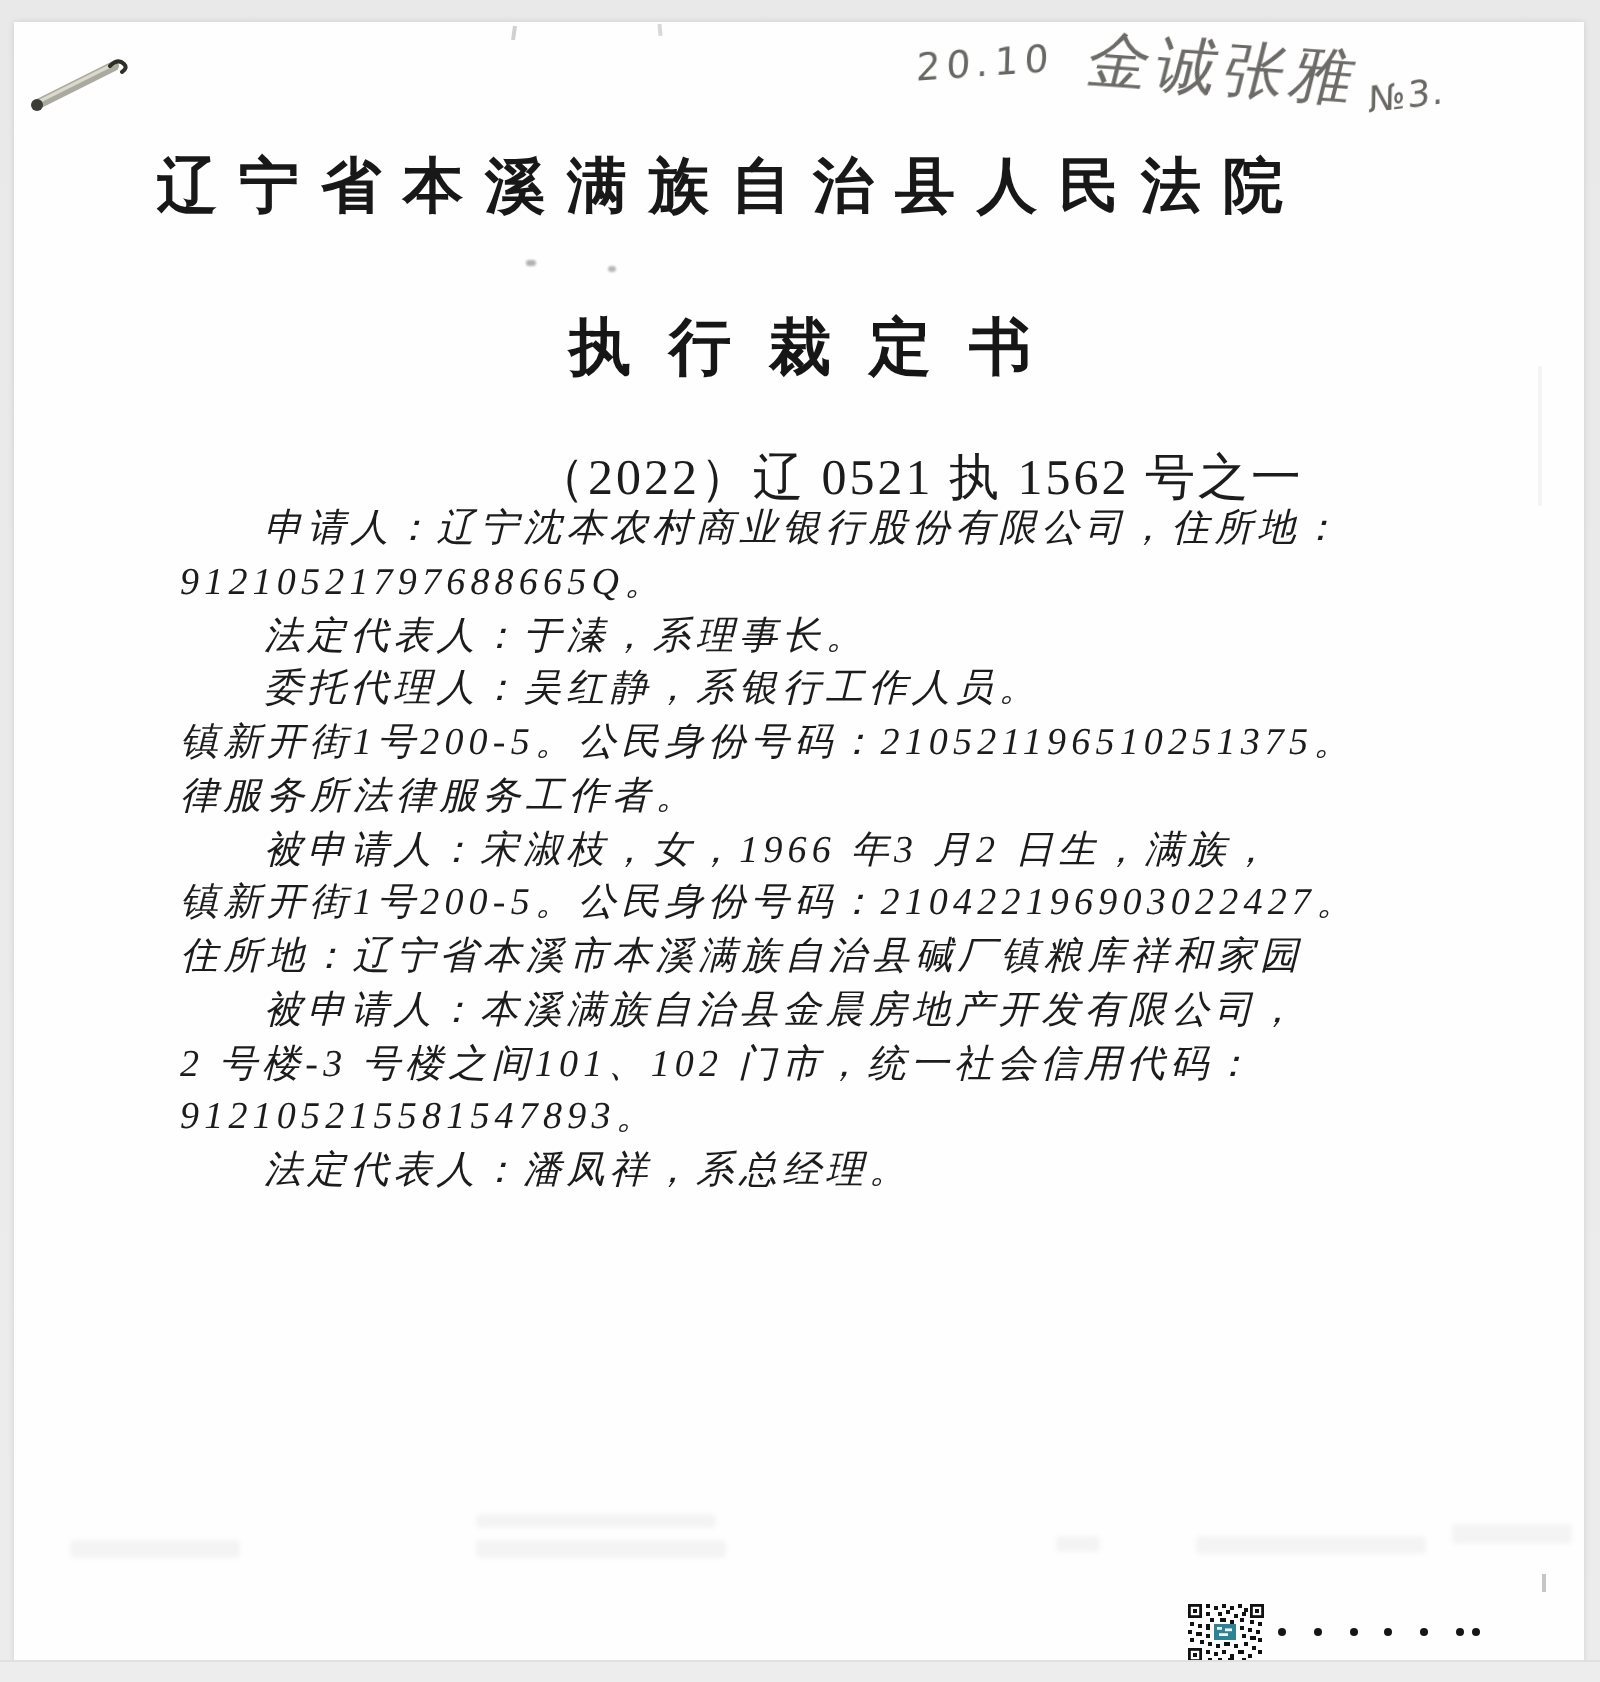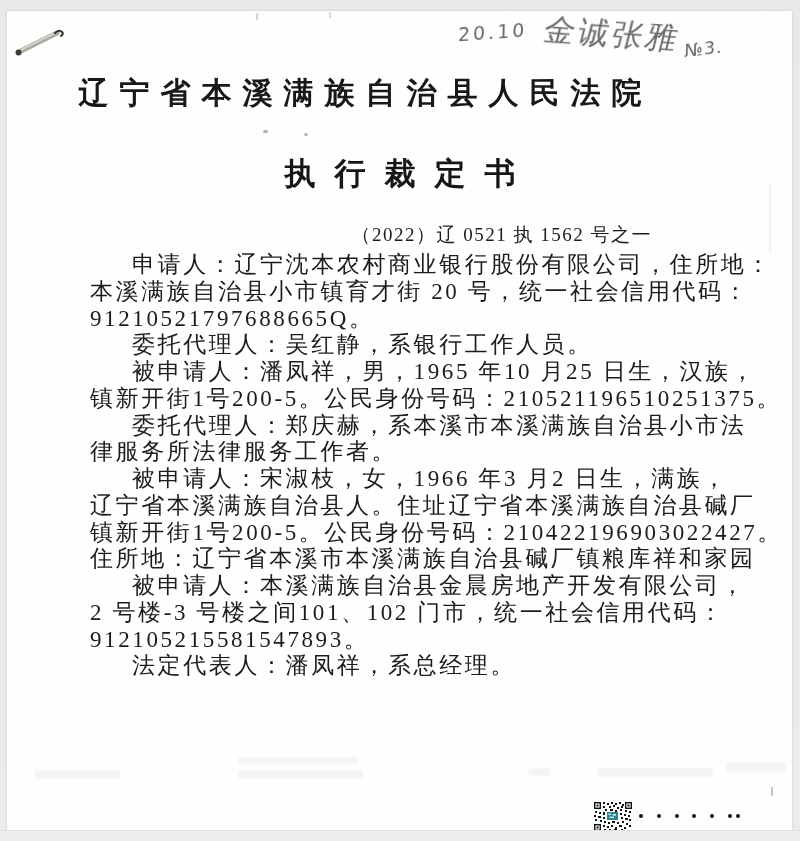--- a/index.html
+++ b/index.html
@@ -60,32 +60,33 @@
   }
   .doc-title {
     position: absolute; left: 0; top: 153px; width: 800px; margin: 0;
     text-align: center;
     font-size: 31px; font-weight: bold;
     letter-spacing: 19px; text-indent: 19px;
     color: #161616;
   }
   .case-number {
     position: absolute; top: 222px; right: 148px;
-    font-size: 19px; letter-spacing: 1.5px;
+    font-size: 25px; letter-spacing: 1.5px;
     color: #1c1c1c;
   }
   .body-text {
     position: absolute; left: 90px; top: 252px; width: 578px;
     color: #1c1c1c;
   }
   .body-line {
-    font-size: 23px;
+    font-size: 19px;
     line-height: 26.75px;
     letter-spacing: 2.6px;
     white-space: nowrap;
+    font-style: italic;
   }
   .body-line.indent { padding-left: 42px; }
   
   .qr-code { position: absolute; left: 594px; top: 802px; }
   .dot-row { position: absolute; left: 639px; top: 814px; width: 110px; height: 6px; }
   .dot {
     position: absolute; top: 0;
     width: 4px; height: 4px; border-radius: 50%;
     background: #151515;
   }
@@ -131,29 +132,26 @@
     <span class="hw-scribble">金诚张雅</span>
     <span class="hw-suffix">№3.</span>
   </div>
 
   <h1 class="court-name">辽宁省本溪满族自治县人民法院</h1>
   <h2 class="doc-title">执行裁定书</h2>
   <div class="case-number">（2022）辽 0521 执 1562 号之一</div>
 
   <div class="body-text">
       <div class="body-line indent">申请人：辽宁沈本农村商业银行股份有限公司，住所地：</div>
-      <div class="body-line">本溪满族自治县小市镇育才街 20 号，统一社会信用代码：</div>
       <div class="body-line">91210521797688665Q。</div>
+      <div class="body-line indent">法定代表人：于溱，系理事长。</div>
       <div class="body-line indent">委托代理人：吴红静，系银行工作人员。</div>
-      <div class="body-line indent">被申请人：潘凤祥，男，1965 年10 月25 日生，汉族，</div>
       <div class="body-line">镇新开街1号200-5。公民身份号码：210521196510251375。</div>
-      <div class="body-line indent">委托代理人：郑庆赫，系本溪市本溪满族自治县小市法</div>
       <div class="body-line">律服务所法律服务工作者。</div>
       <div class="body-line indent">被申请人：宋淑枝，女，1966 年3 月2 日生，满族，</div>
-      <div class="body-line">辽宁省本溪满族自治县人。住址辽宁省本溪满族自治县碱厂</div>
       <div class="body-line">镇新开街1号200-5。公民身份号码：210422196903022427。</div>
       <div class="body-line">住所地：辽宁省本溪市本溪满族自治县碱厂镇粮库祥和家园</div>
       <div class="body-line indent">被申请人：本溪满族自治县金晨房地产开发有限公司，</div>
       <div class="body-line">2 号楼-3 号楼之间101、102 门市，统一社会信用代码：</div>
       <div class="body-line">912105215581547893。</div>
       <div class="body-line indent">法定代表人：潘凤祥，系总经理。</div>
     </div>
 
   <svg class="qr-code" width="38" height="29" viewBox="0 0 38 29">
     <rect x="0" y="0" width="38" height="29" fill="#ffffff"></rect>

